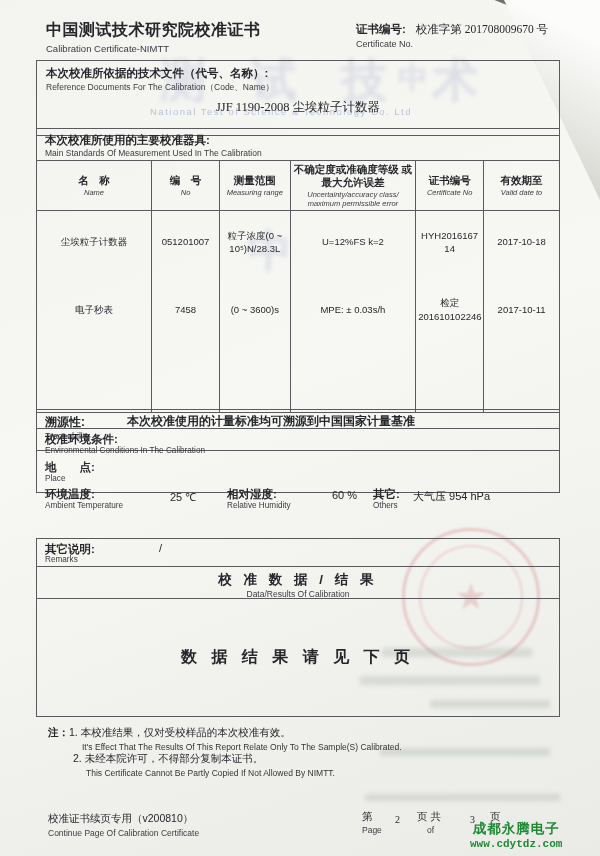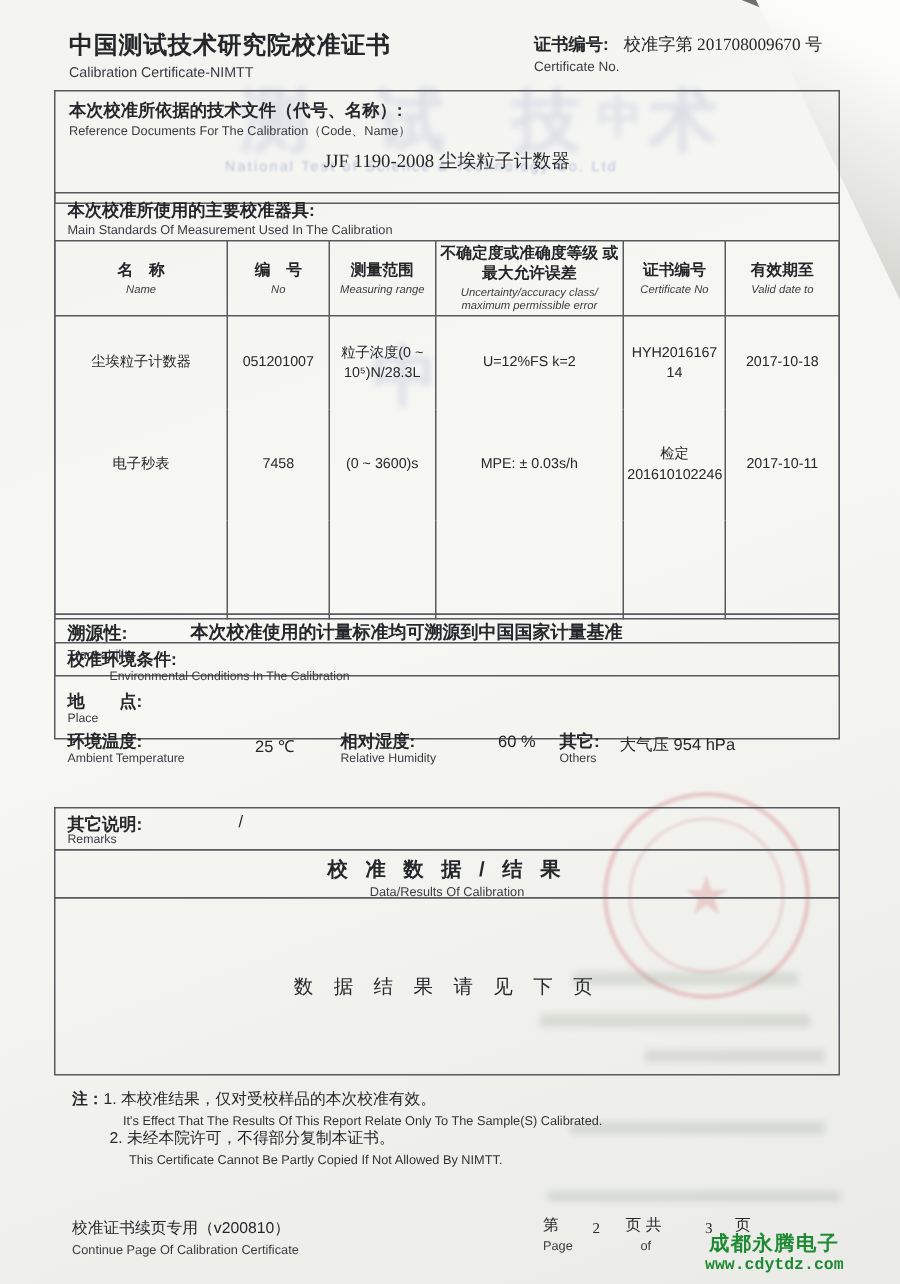--- a/index.html
+++ b/index.html
@@ -107,21 +107,21 @@
   #boxE .val { position:absolute; left:122px; top:3px; font-size:11px; }
   #boxE .len { position:absolute; left:8px; top:16px; font-size:8.2px; }
 
   
   #boxF { top:566px; height:33px; text-align:center; }
   #boxF .bz { font-size:13.5px; font-weight:bold; letter-spacing:4px; margin-top:4px; }
   #boxF .be { font-size:8.5px; margin-top:0; }
 
   
   #boxG { top:598px; height:119px; display:flex; align-items:center; justify-content:center; }
-  #boxG .msg { font-size:13px; font-weight:normal; letter-spacing:5px; }
+  #boxG .msg { font-size:16px; font-weight:bold; letter-spacing:5px; }
 
   
   .notes { position:absolute; left:48px; top:726px; width:505px; }
   .note-row { display:flex; }
   .note-prefix { font-size:10.5px; font-weight:bold; white-space:nowrap; }
   .note-item .nz { font-size:10.5px; }
   .note-item .ne { font-size:8.5px; margin:2px 0 0 13px; color:#333; }
   .note2 { margin-left:25px; }
 
   
@@ -246,21 +246,21 @@
   </div>
 
   <div class="box" id="boxC">
     <div class="lab">溯源性:</div>
     <div class="lab-en en">Traceability</div>
     <div class="val">本次校准使用的计量标准均可溯源到中国国家计量基准</div>
   </div>
 
   <div class="box" id="boxD">
     <div class="t f115b" style="left:8px; top:3px;">校准环境条件:</div>
-    <div class="t f85 en" style="left:8px; top:17px;margin-left:28px;">Environmental Conditions In The Calibration</div>
+    <div class="t f85 en" style="left:8px; top:17px;">Environmental Conditions In The Calibration</div>
 
     <div class="t f115b" style="left:8px; top:31px;">地　　点:</div>
     <div class="t f85 en" style="left:8px; top:45px;">Place</div>
 
     <div class="t f115b" style="left:8px; top:58px;">环境温度:</div>
     <div class="t f85 en" style="left:8px; top:72px;">Ambient Temperature</div>
     <div class="t f11" style="left:133px; top:60px;">25 ℃</div>
 
     <div class="t f115b" style="left:190px; top:58px;">相对湿度:</div>
     <div class="t f85 en" style="left:190px; top:72px;">Relative Humidity</div>

